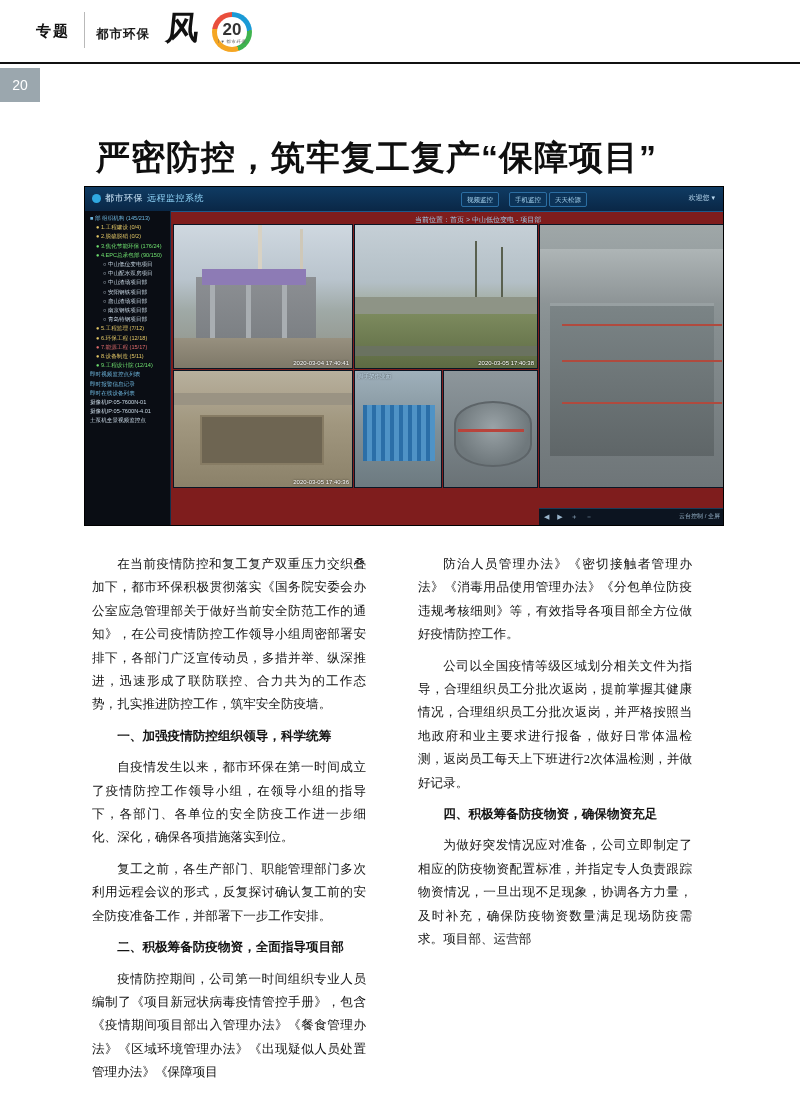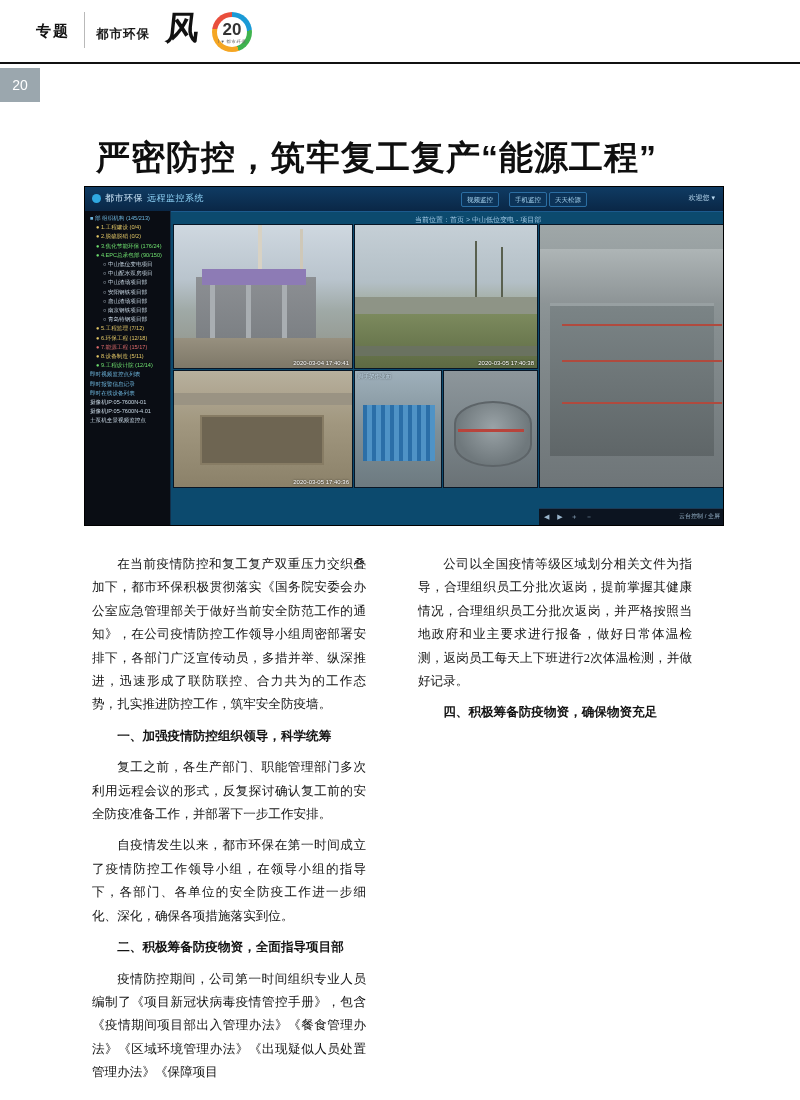--- a/index.html
+++ b/index.html
@@ -149,21 +149,21 @@
     white-space: nowrap;
   }
 
   
   .figure {
     position: absolute;
     left: 84px;
     top: 186px;
     width: 640px;
     height: 340px;
-    background: #0c4a6e;
+    background: #7f1d1d;
     overflow: hidden;
     border: 1px solid #000;
     box-sizing: border-box;
   }
   
   .mon-topbar {
     position: absolute;
     left: 0; top: 0;
     width: 100%;
     height: 24px;
@@ -426,21 +426,21 @@
   <div class="anniv">
     <div class="anniv-ring"></div>
     <div class="anniv-inner"></div>
     <div class="anniv-num">20</div>
     <div class="anniv-label">I ♥ 都市环保</div>
   </div>
 </div>
 <div class="header-rule"></div>
 <div class="page-num-tab">20</div>
 
-<h1 class="article-title">严密防控，筑牢复工复产“能源工程”</h1>
+<h1 class="article-title">严密防控，筑牢复工复产“保障项目”</h1>
 
 <div class="figure">
 
   <div class="mon-topbar">
     <div class="mon-logo-dot"></div>
     <div class="mon-title">
       <span>都市环保</span><span class="sys">远程监控系统</span>
     </div>
     <div class="mon-btn mon-b1">视频监控</div>
     <div class="mon-btn mon-b2">手机监控</div>
@@ -524,22 +524,24 @@
 
   <div class="mon-ctrl">
     <div class="mon-ctrl-icons">◀ ▶ ＋ －</div>
     <div class="mon-ctrl-txt">云台控制 / 全屏</div>
   </div>
 </div>
 
 <div class="col col-left">
   <p>在当前疫情防控和复工复产双重压力交织叠加下，都市环保积极贯彻落实《国务院安委会办公室应急管理部关于做好当前安全防范工作的通知》，在公司疫情防控工作领导小组周密部署安排下，各部门广泛宣传动员，多措并举、纵深推进，迅速形成了联防联控、合力共为的工作态势，扎实推进防控工作，筑牢安全防疫墙。</p>
   <p class="sub">一、加强疫情防控组织领导，科学统筹</p>
+  <p>自疫情发生以来，都市环保在第一时间成立了疫情防控工作领导小组，在领导小组的指导下，各部门、各单位的安全防疫工作进一步细化、深化，确保各项措施落实到位。</p>
   <p>复工之前，各生产部门、职能管理部门多次利用远程会议的形式，反复探讨确认复工前的安全防疫准备工作，并部署下一步工作安排。</p>
-  <p>自疫情发生以来，都市环保在第一时间成立了疫情防控工作领导小组，在领导小组的指导下，各部门、各单位的安全防疫工作进一步细化、深化，确保各项措施落实到位。</p>
   <p class="sub">二、积极筹备防疫物资，全面指导项目部</p>
   <p>疫情防控期间，公司第一时间组织专业人员编制了《项目新冠状病毒疫情管控手册》，包含《疫情期间项目部出入管理办法》《餐食管理办法》《区域环境管理办法》《出现疑似人员处置管理办法》《保障项目</p>
 </div>
 
 <div class="col col-right">
+  <p>防治人员管理办法》《密切接触者管理办法》《消毒用品使用管理办法》《分包单位防疫违规考核细则》等，有效指导各项目部全方位做好疫情防控工作。</p>
   <p>公司以全国疫情等级区域划分相关文件为指导，合理组织员工分批次返岗，提前掌握其健康情况，合理组织员工分批次返岗，并严格按照当地政府和业主要求进行报备，做好日常体温检测，返岗员工每天上下班进行2次体温检测，并做好记录。</p>
   <p class="sub">四、积极筹备防疫物资，确保物资充足</p>
+  <p>为做好突发情况应对准备，公司立即制定了相应的防疫物资配置标准，并指定专人负责跟踪物资情况，一旦出现不足现象，协调各方力量，及时补充，确保防疫物资数量满足现场防疫需求。项目部、运营部</p>
 </div>
 
 </body></html>

